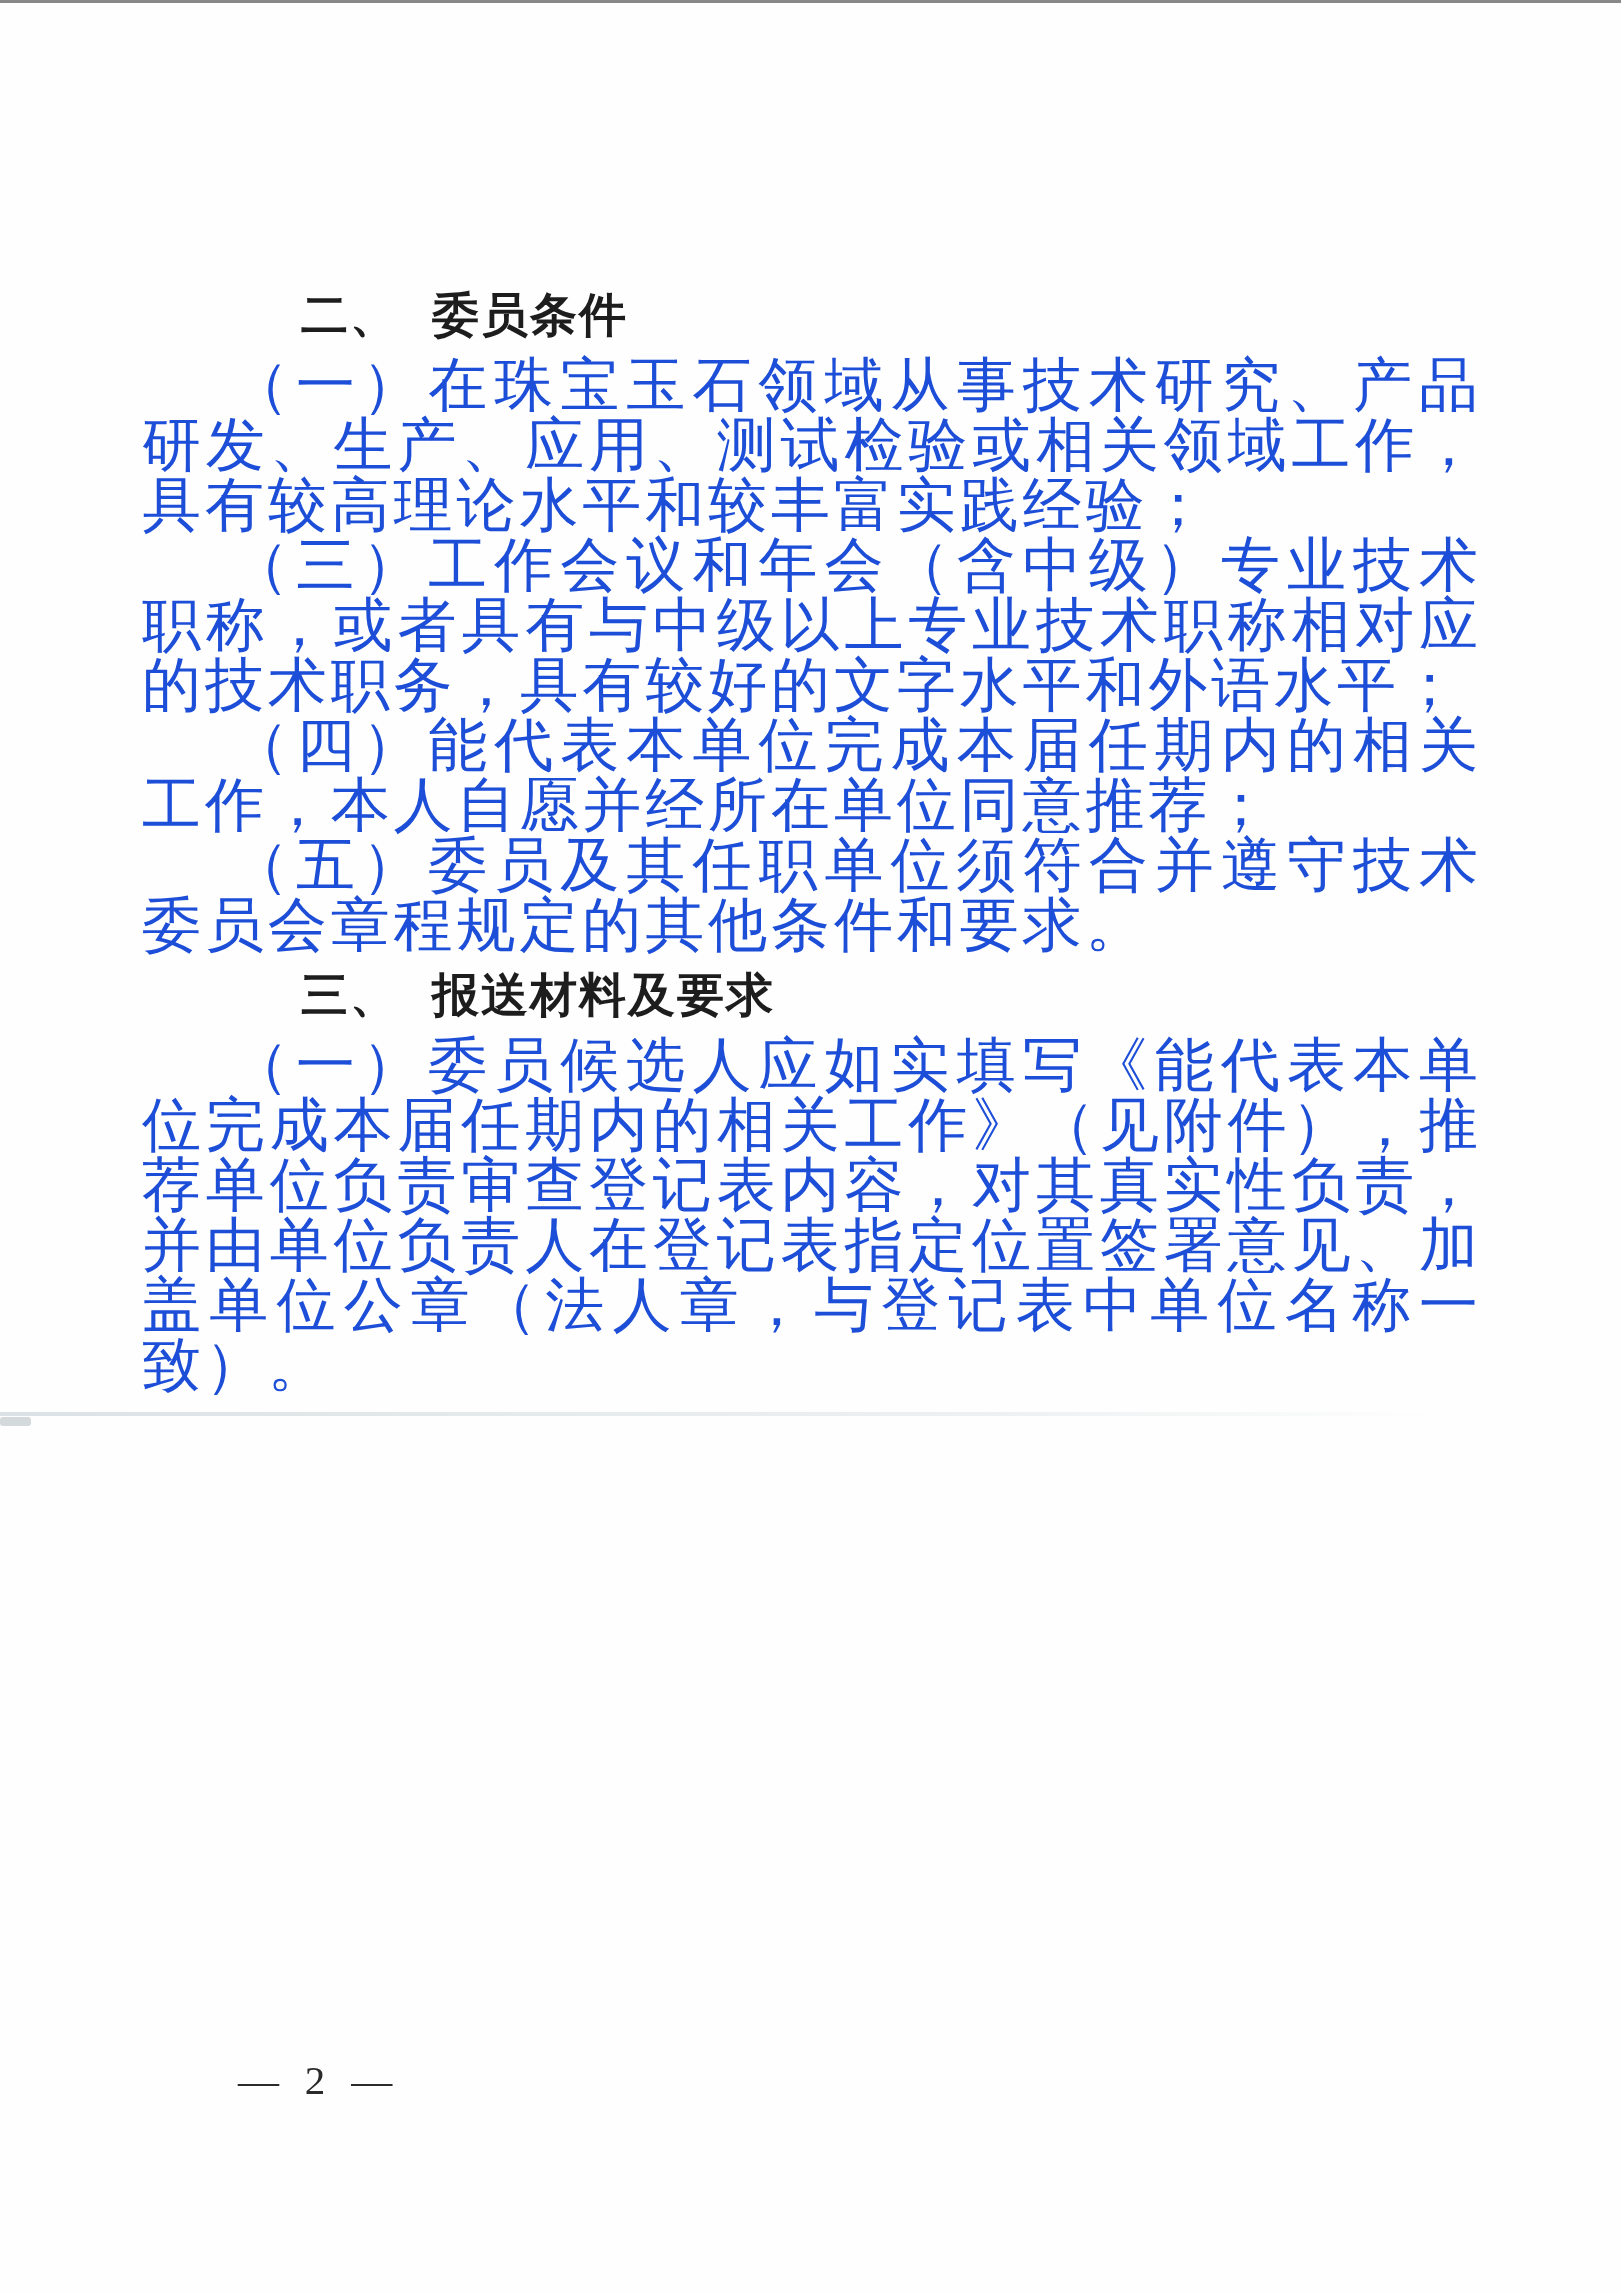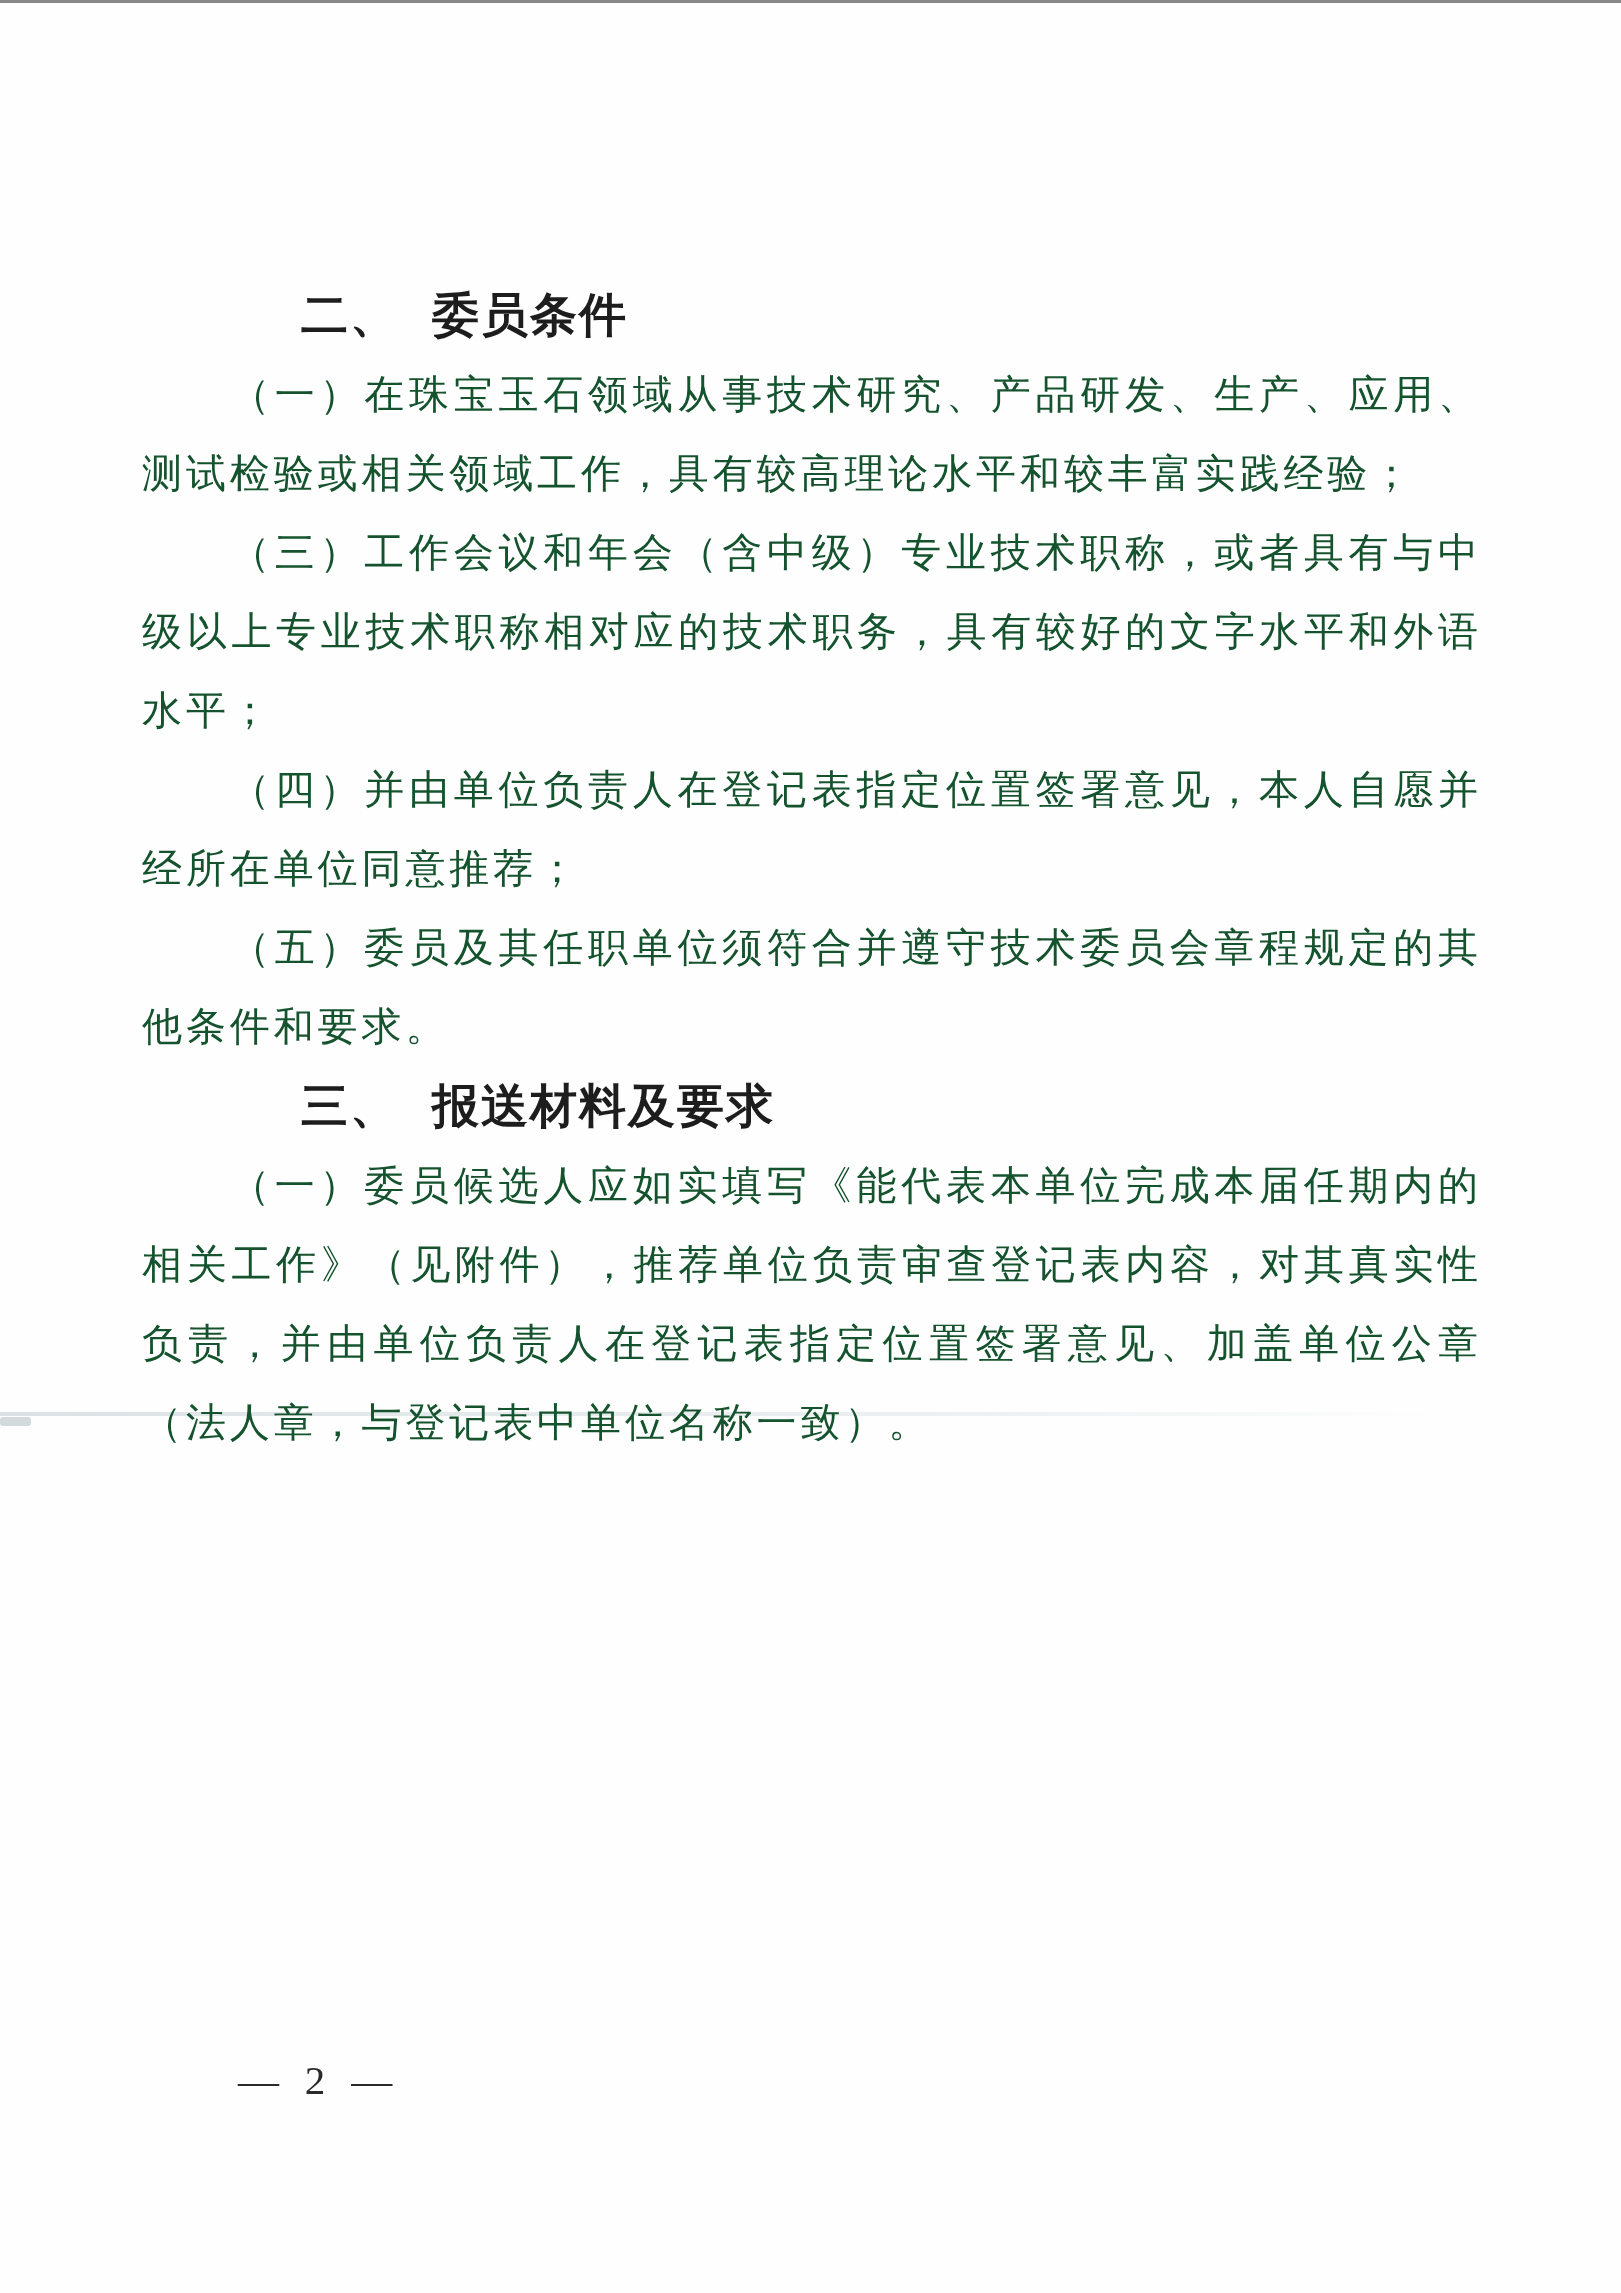--- a/index.html
+++ b/index.html
@@ -18,26 +18,26 @@
     color: #262626;
   }
   .content {
     position: absolute;
     left: 142px;
     top: 272px;
     width: 1340px;
   }
   .content p {
     margin: 0;
-    font-size: 40px;
-    line-height: 79px;
+    font-size: 59px;
+    line-height: 60px;
     letter-spacing: 3.9px;
     text-align: justify;
     text-indent: 88px;
-    color: #14532d;
+    color: #1d4ed8;
   }
   .content h2 {
     margin: 0;
     padding-left: 159px;
     font-family: "Liberation Sans", "DejaVu Sans", sans-serif;
     font-weight: 700;
     font-size: 47px;
     line-height: 80px;
     letter-spacing: 2px;
     color: #1d1d1d;
@@ -83,21 +83,21 @@
   <div class="scan-blob"></div>
 
   <div class="content">
 
     <h2>
       <span class="hnum">二、</span><span>委员条件</span>
     </h2>
 
     <p>（一）在珠宝玉石领域从事技术研究、产品研发、生产、应用、测试检验或相关领域工作，具有较高理论水平和较丰富实践经验；</p>
     <p>（三）工作会议和年会（含中级）专业技术职称，或者具有与中级以上专业技术职称相对应的技术职务，具有较好的文字水平和外语水平；</p>
-    <p>（四）并由单位负责人在登记表指定位置签署意见，本人自愿并经所在单位同意推荐；</p>
+    <p>（四）能代表本单位完成本届任期内的相关工作，本人自愿并经所在单位同意推荐；</p>
     <p>（五）委员及其任职单位须符合并遵守技术委员会章程规定的其他条件和要求。</p>
 
     <h2>
       <span class="hnum">三、</span><span>报送材料及要求</span>
     </h2>
 
     <p>（一）委员候选人应如实填写《能代表本单位完成本届任期内的相关工作》（见附件），推荐单位负责审查登记表内容，对其真实性负责，并由单位负责人在登记表指定位置签署意见、加盖单位公章（法人章，与登记表中单位名称一致）。</p>
 
   </div>
 

